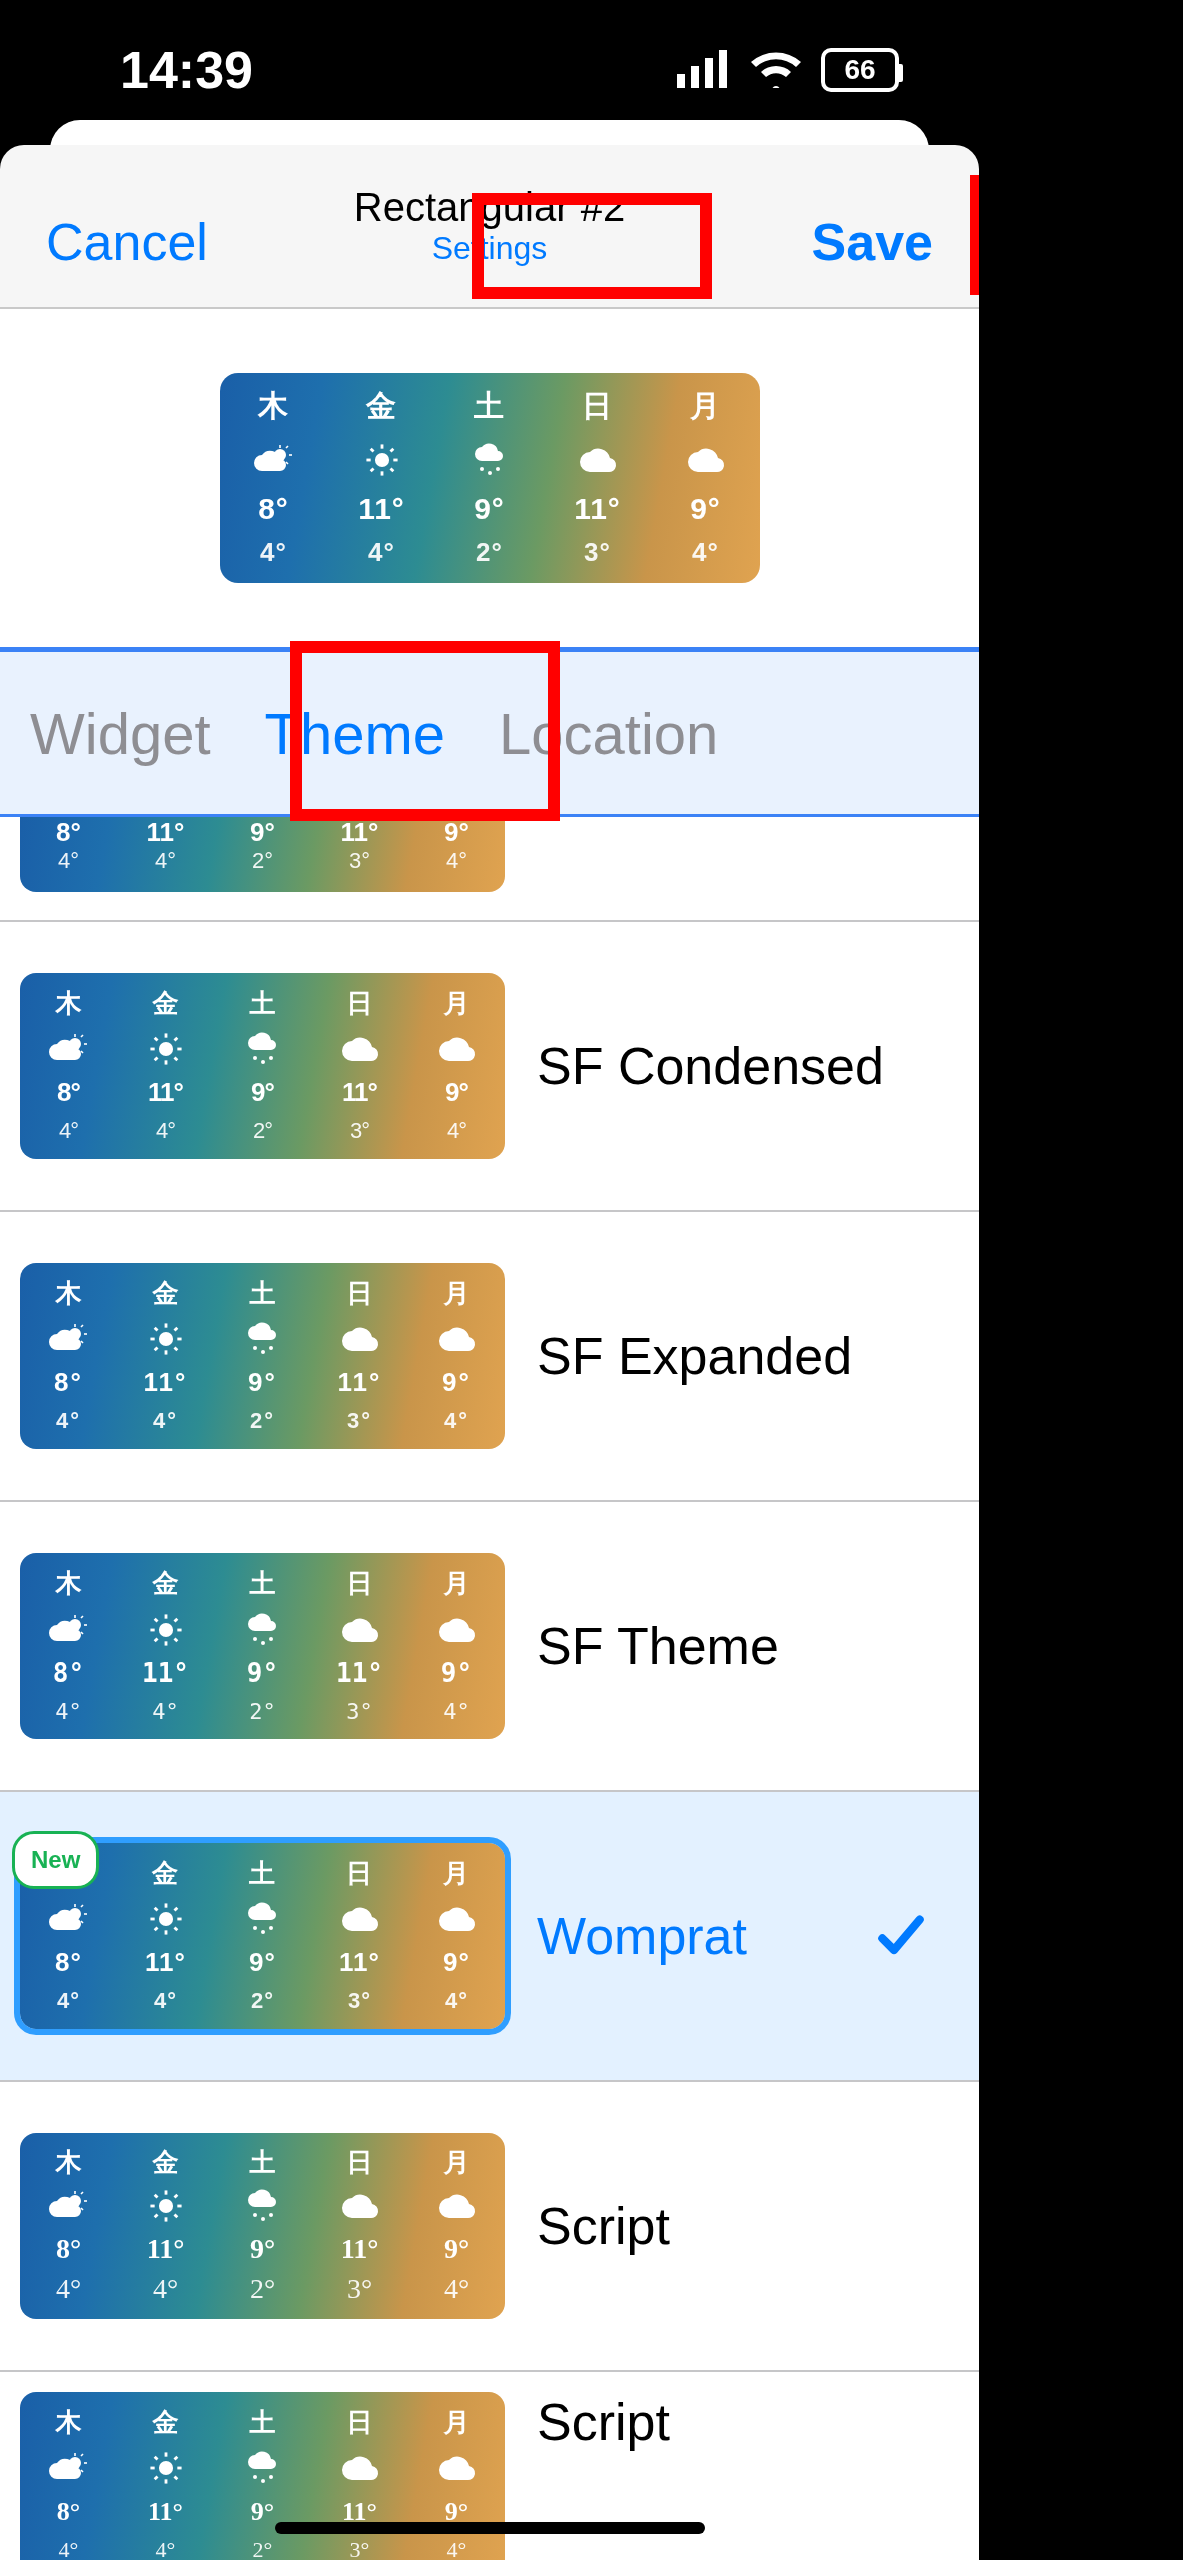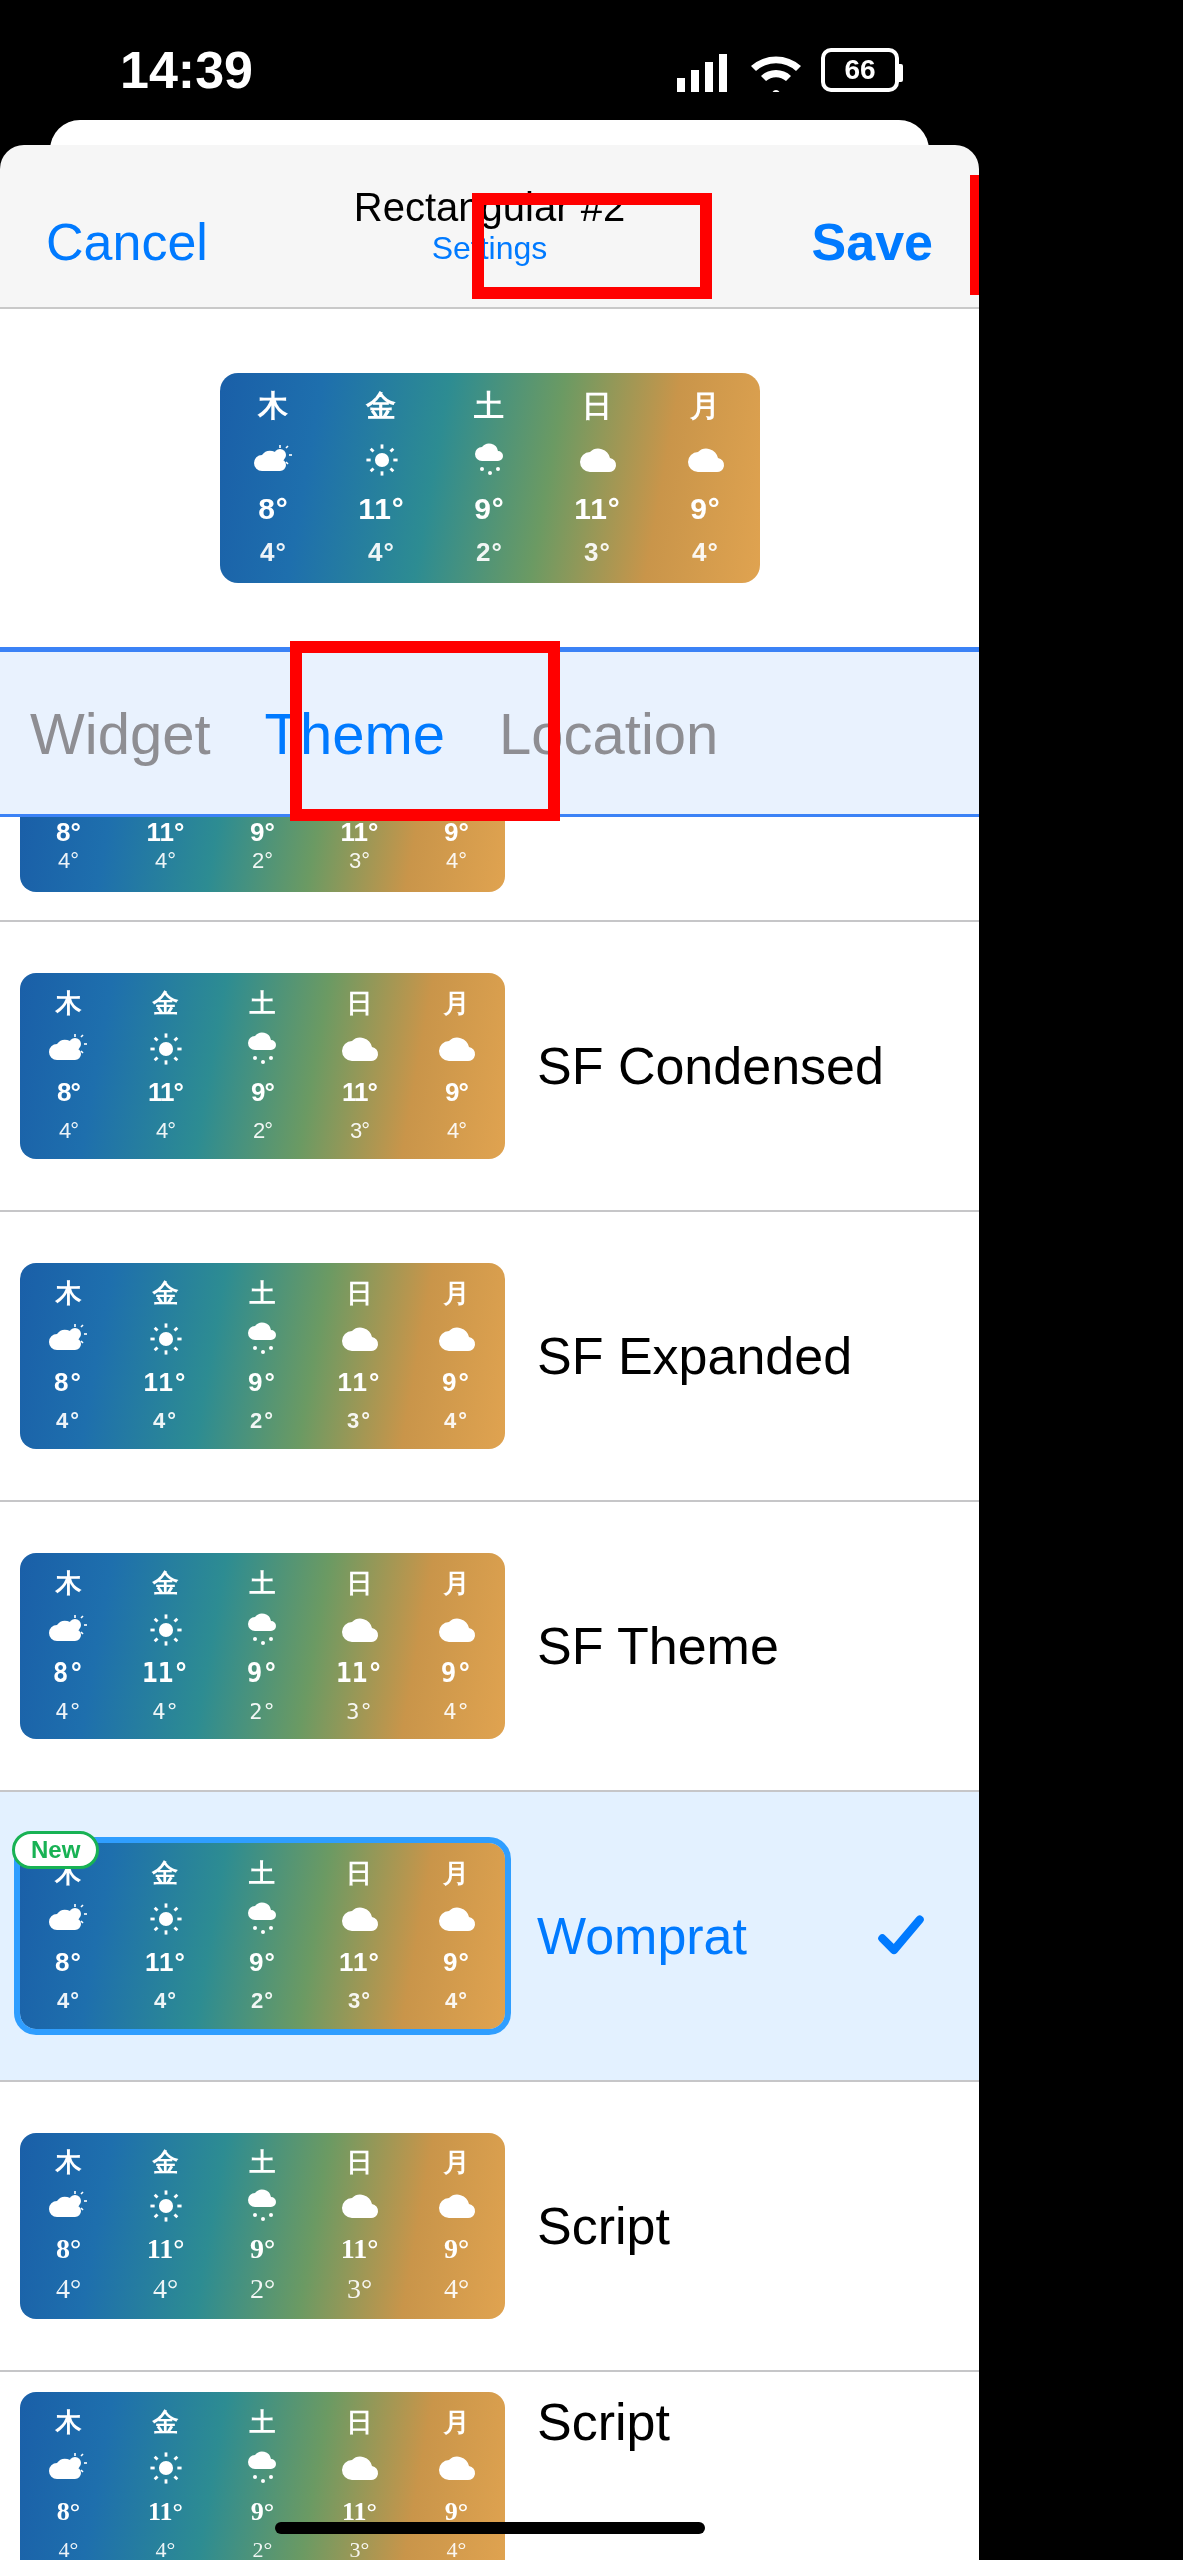--- a/index.html
+++ b/index.html
@@ -2,21 +2,21 @@
 <html><head>
 <meta charset="utf-8">
 <style>
   * { margin: 0; padding: 0; box-sizing: border-box; }
   html, body { width: 1183px; height: 2560px; font-family: -apple-system, 'Helvetica Neue', Arial, sans-serif; background:#000; }
   .device { width:979px; height:2560px; background:#000; position:relative; overflow:hidden; }
 
   
   .status-bar { height:140px; display:flex; justify-content:space-between; align-items:center; padding:0 80px 0 120px; color:#fff; }
   .status-time { font-size:52px; font-weight:600; }
-  .status-right { display:flex; align-items:flex-end; gap:18px; }
+  .status-right { display:flex; align-items:flex-start; gap:18px; }
   .battery-box { border:4px solid #fff; border-radius:10px; width:78px; height:44px; display:flex; align-items:center; justify-content:center; font-size:28px; font-weight:700; position:relative; }
   .battery-box::after { content:''; position:absolute; right:-8px; top:12px; width:6px; height:18px; background:#fff; border-radius:2px; }
 
   
   .sheet-back { position:absolute; top:120px; left:50px; right:50px; height:60px; background:#fff; border-radius:30px 30px 0 0; }
 
   
   .nav { position:absolute; top:145px; left:0; right:0; height:164px; background:#f6f6f6; border-radius:24px 24px 0 0; display:flex; align-items:center; justify-content:space-between; padding:0 46px; border-bottom:2px solid #c9c9c9; }
   .nav-center { position:absolute; left:0; right:0; text-align:center; pointer-events:none; }
   .nav-title { font-size:40px; color:#000; }
@@ -64,21 +64,21 @@
   .widget-preview.big .wlo{font-size:26px}
 
   
   .f-condensed .whi,.f-condensed .wlo{font-stretch:condensed; letter-spacing:-1px;}
   .f-expanded .whi,.f-expanded .wlo{letter-spacing:2px; font-weight:700;}
   .f-mono .whi,.f-mono .wlo{font-family:'SF Mono',Menlo,monospace;}
   .f-womprat .whi,.f-womprat .wlo,.f-womprat .wday{font-weight:900; letter-spacing:1px;}
   .f-script .whi,.f-script .wlo{font-family:'Snell Roundhand','Brush Script MT',cursive; font-size:28px;}
   .f-cursive .whi,.f-cursive .wlo{font-family:cursive;}
 
-  .new-badge { position:absolute; top:-12px; left:-8px; background:#fff; color:#18b254; border:3px solid #18b254; border-radius:22px; font-size:24px; font-weight:700; padding:2px 16px; z-index:5; }
+  .new-badge { position:absolute; top:-12px; left:-8px; background:#fff; color:#18b254; border:3px solid #18b254; border-radius:22px; font-size:24px; font-weight:700; padding:12px 16px; z-index:5; }
 
   
   .home-ind { position:absolute; bottom:26px; left:50%; transform:translateX(-50%); width:430px; height:12px; background:#000; border-radius:10px; z-index:60; }
 
   
   .theme-row.partial-top .widget-preview { height:75px; align-self:flex-start; border-top-left-radius:0; border-top-right-radius:0; }
   .theme-row.partial-top .wcol { justify-content:flex-start; padding-top:0; }
 </style>
 </head>
 <body>

